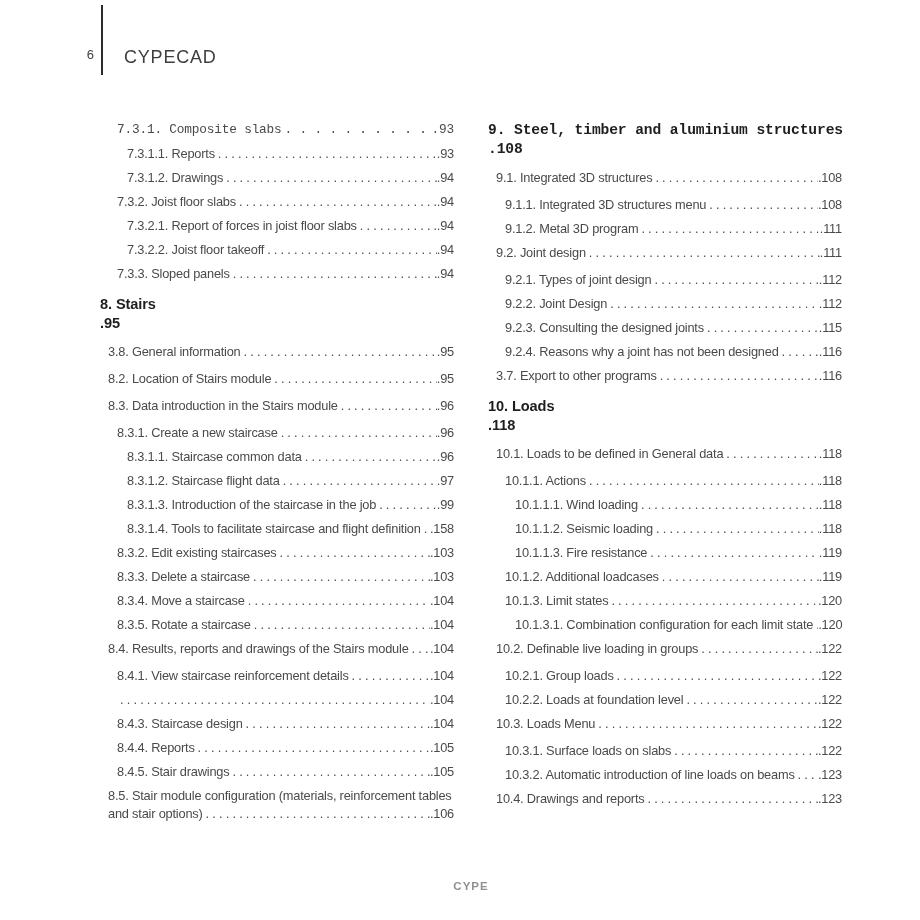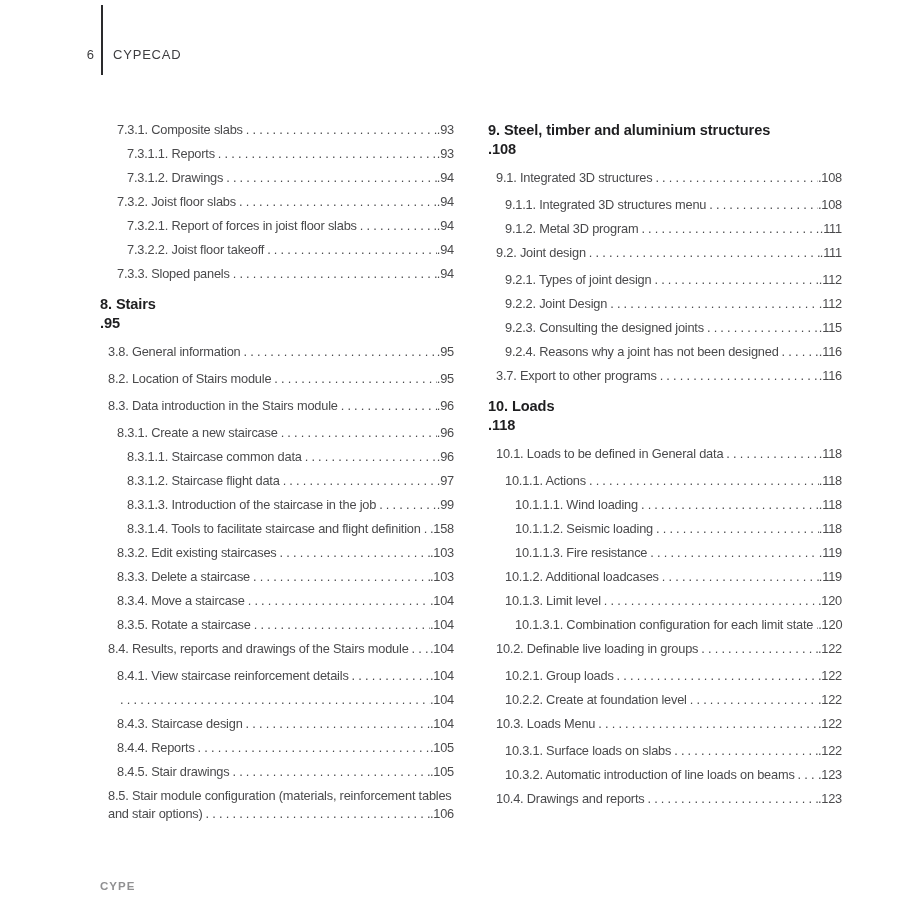--- a/index.html
+++ b/index.html
@@ -19,22 +19,22 @@
   
   .hdr-pageno {
     position:absolute; left:76px; top:47px; width:18px;
     text-align:right; font-size:13px; color:#3e3e40;
   }
   .hdr-rule {
     position:absolute; left:101px; top:5px;
     width:2px; height:70px; background:#2a2a2c;
   }
   .hdr-brand {
-    position:absolute; left:113px; top:47px;
-    font-size:13px; letter-spacing:0.8px; color:#3e3e40;
+    position:absolute; left:124px; top:47px;
+    font-size:18px; letter-spacing:0.8px; color:#3e3e40;
   }
 
   
   .columns {
     position:absolute; left:100px; top:121px; width:742px;
     display:flex; gap:34px;
   }
   .col { width:354px; }
 
   .entry {
@@ -53,30 +53,30 @@
   .entry .pg::before { content:"."; }
 
   .l1 {
     font-weight:bold; font-size:14.6px; line-height:19px;
     color:#1e1e20; letter-spacing:-0.1px;
     margin:12px 0 10px 0;
   }
   .l2 { padding-left:8px;  margin-bottom:9px; }
   .l3 { padding-left:17px; margin-bottom:6px; }
   .l4 { padding-left:27px; margin-bottom:6px;align-items:flex-end; }
-  .col > .entry:first-child { margin-top:0; }
+  .col > .entry:first-child { margin-top:0;font-family:Liberation Mono, monospace; }
 
   .entry.wrapped { display:block; }
   .entry.wrapped .line1 { display:block; white-space:nowrap; }
   .entry.wrapped .line2 { display:flex; align-items:baseline; }
 
   
   .footer {
     position:absolute; left:100px; top:876px; width:742px;
-    text-align:left;
+    text-align:center;
   }
   .footer .brand {
     font-size:11.5px; font-weight:bold;
     letter-spacing:1px; color:#909092;
   }
 </style>
 <style>.entry{color:#4a4a4c;} .l1{color:#1e1e20;flex-direction:column;} .hdr-rule{background:#2a2a2c;} .footer .brand{color:#909092;}</style></head>
 <body>
 
 <div class="page">
@@ -305,41 +305,41 @@
           <span class="label">10.1.1.3. Fire resistance</span>
           <span class="dots">. . . . . . . . . . . . . . . . . . . . . . . . . . . . . . . . . . . . . . . . . . . . . . . . . . . . . . . . . . . . . . . . . . . . . . . . . . . . . . . . . . . . . . . . . . . . . . . . . . . . . . . . . . . . . . . . . . . . . . . . </span>
           <span class="pg">119</span>
         </div>
         <div class="entry l3">
           <span class="label">10.1.2. Additional loadcases</span>
           <span class="dots">. . . . . . . . . . . . . . . . . . . . . . . . . . . . . . . . . . . . . . . . . . . . . . . . . . . . . . . . . . . . . . . . . . . . . . . . . . . . . . . . . . . . . . . . . . . . . . . . . . . . . . . . . . . . . . . . . . . . . . . . </span>
           <span class="pg">119</span>
         </div>
         <div class="entry l3">
-          <span class="label">10.1.3. Limit level</span>
+          <span class="label">10.1.3. Limit states</span>
           <span class="dots">. . . . . . . . . . . . . . . . . . . . . . . . . . . . . . . . . . . . . . . . . . . . . . . . . . . . . . . . . . . . . . . . . . . . . . . . . . . . . . . . . . . . . . . . . . . . . . . . . . . . . . . . . . . . . . . . . . . . . . . . </span>
           <span class="pg">120</span>
         </div>
         <div class="entry l4">
           <span class="label">10.1.3.1. Combination configuration for each limit state</span>
           <span class="dots">. . . . . . . . . . . . . . . . . . . . . . . . . . . . . . . . . . . . . . . . . . . . . . . . . . . . . . . . . . . . . . . . . . . . . . . . . . . . . . . . . . . . . . . . . . . . . . . . . . . . . . . . . . . . . . . . . . . . . . . . </span>
           <span class="pg">120</span>
         </div>
         <div class="entry l2">
           <span class="label">10.2. Definable live loading in groups</span>
           <span class="dots">. . . . . . . . . . . . . . . . . . . . . . . . . . . . . . . . . . . . . . . . . . . . . . . . . . . . . . . . . . . . . . . . . . . . . . . . . . . . . . . . . . . . . . . . . . . . . . . . . . . . . . . . . . . . . . . . . . . . . . . . </span>
           <span class="pg">122</span>
         </div>
         <div class="entry l3">
           <span class="label">10.2.1. Group loads</span>
           <span class="dots">. . . . . . . . . . . . . . . . . . . . . . . . . . . . . . . . . . . . . . . . . . . . . . . . . . . . . . . . . . . . . . . . . . . . . . . . . . . . . . . . . . . . . . . . . . . . . . . . . . . . . . . . . . . . . . . . . . . . . . . . </span>
           <span class="pg">122</span>
         </div>
         <div class="entry l3">
-          <span class="label">10.2.2. Create at foundation level</span>
+          <span class="label">10.2.2. Loads at foundation level</span>
           <span class="dots">. . . . . . . . . . . . . . . . . . . . . . . . . . . . . . . . . . . . . . . . . . . . . . . . . . . . . . . . . . . . . . . . . . . . . . . . . . . . . . . . . . . . . . . . . . . . . . . . . . . . . . . . . . . . . . . . . . . . . . . . </span>
           <span class="pg">122</span>
         </div>
         <div class="entry l2">
           <span class="label">10.3. Loads Menu</span>
           <span class="dots">. . . . . . . . . . . . . . . . . . . . . . . . . . . . . . . . . . . . . . . . . . . . . . . . . . . . . . . . . . . . . . . . . . . . . . . . . . . . . . . . . . . . . . . . . . . . . . . . . . . . . . . . . . . . . . . . . . . . . . . . </span>
           <span class="pg">122</span>
         </div>
         <div class="entry l3">
           <span class="label">10.3.1. Surface loads on slabs</span>

